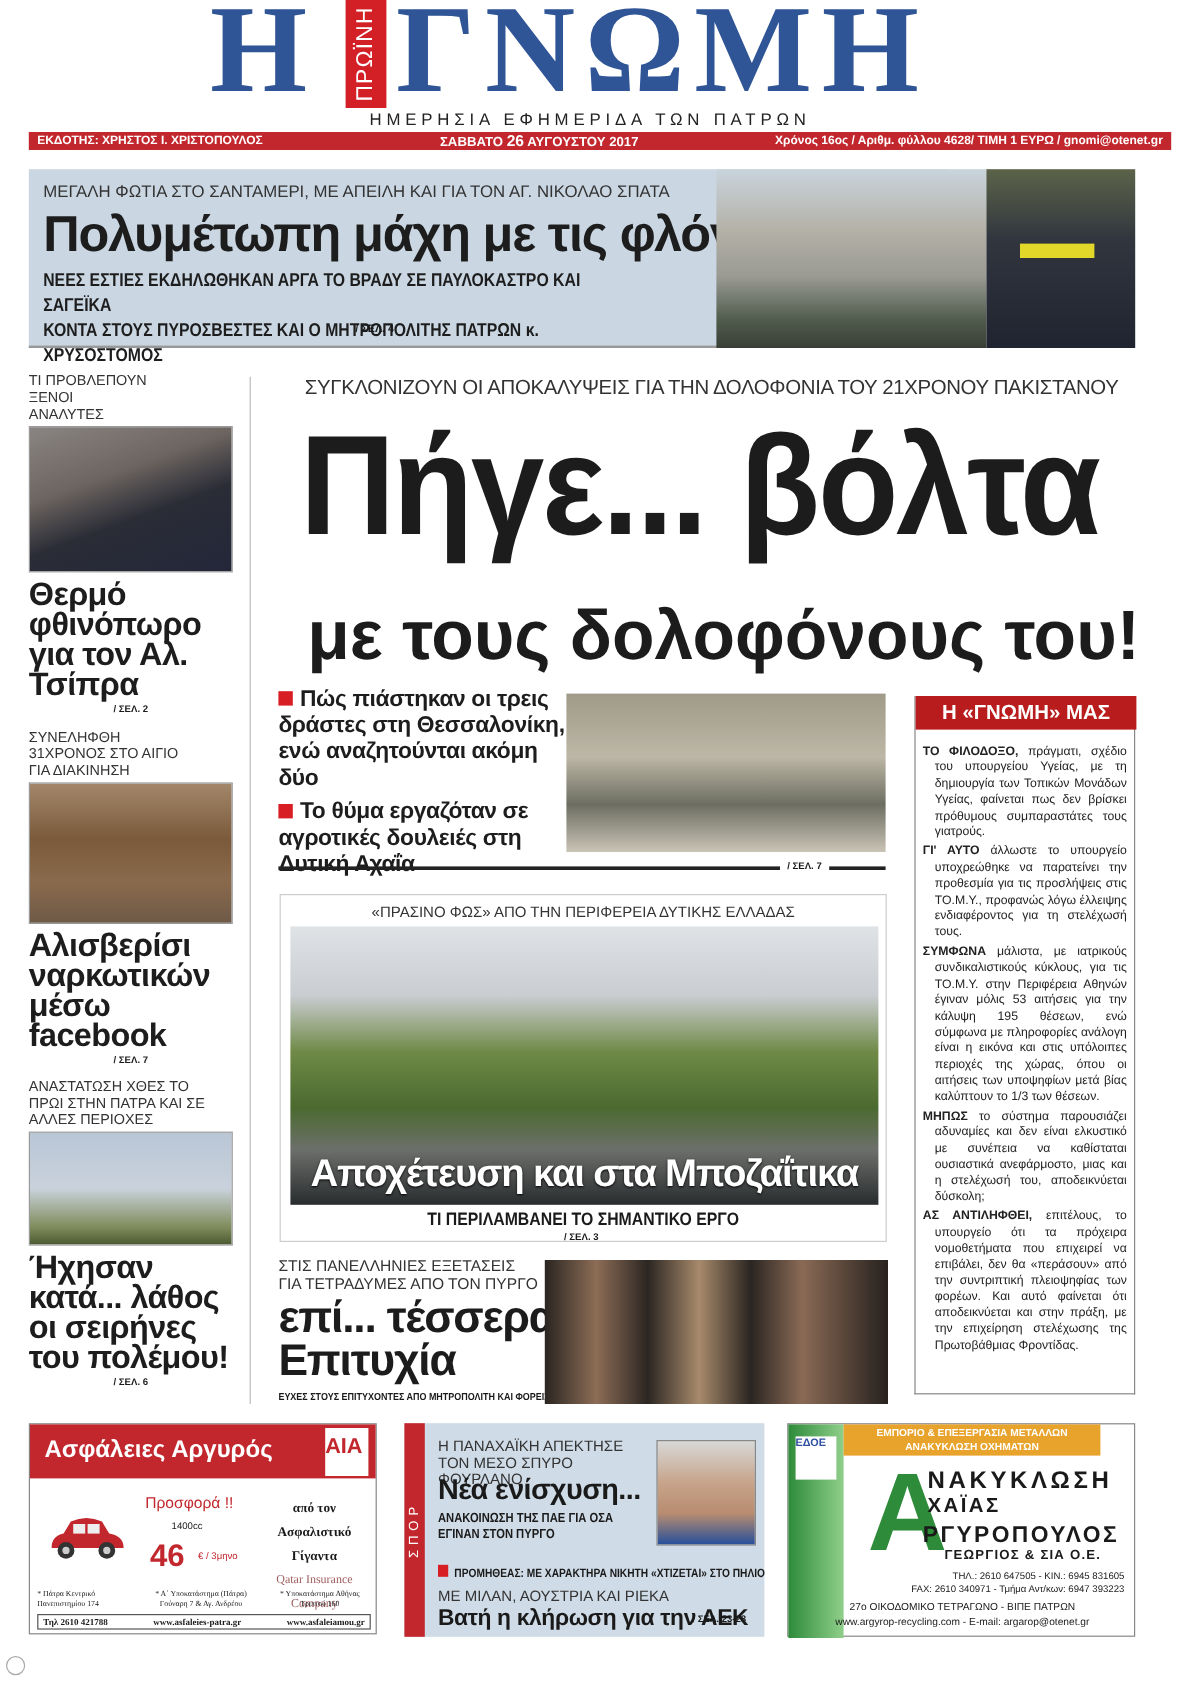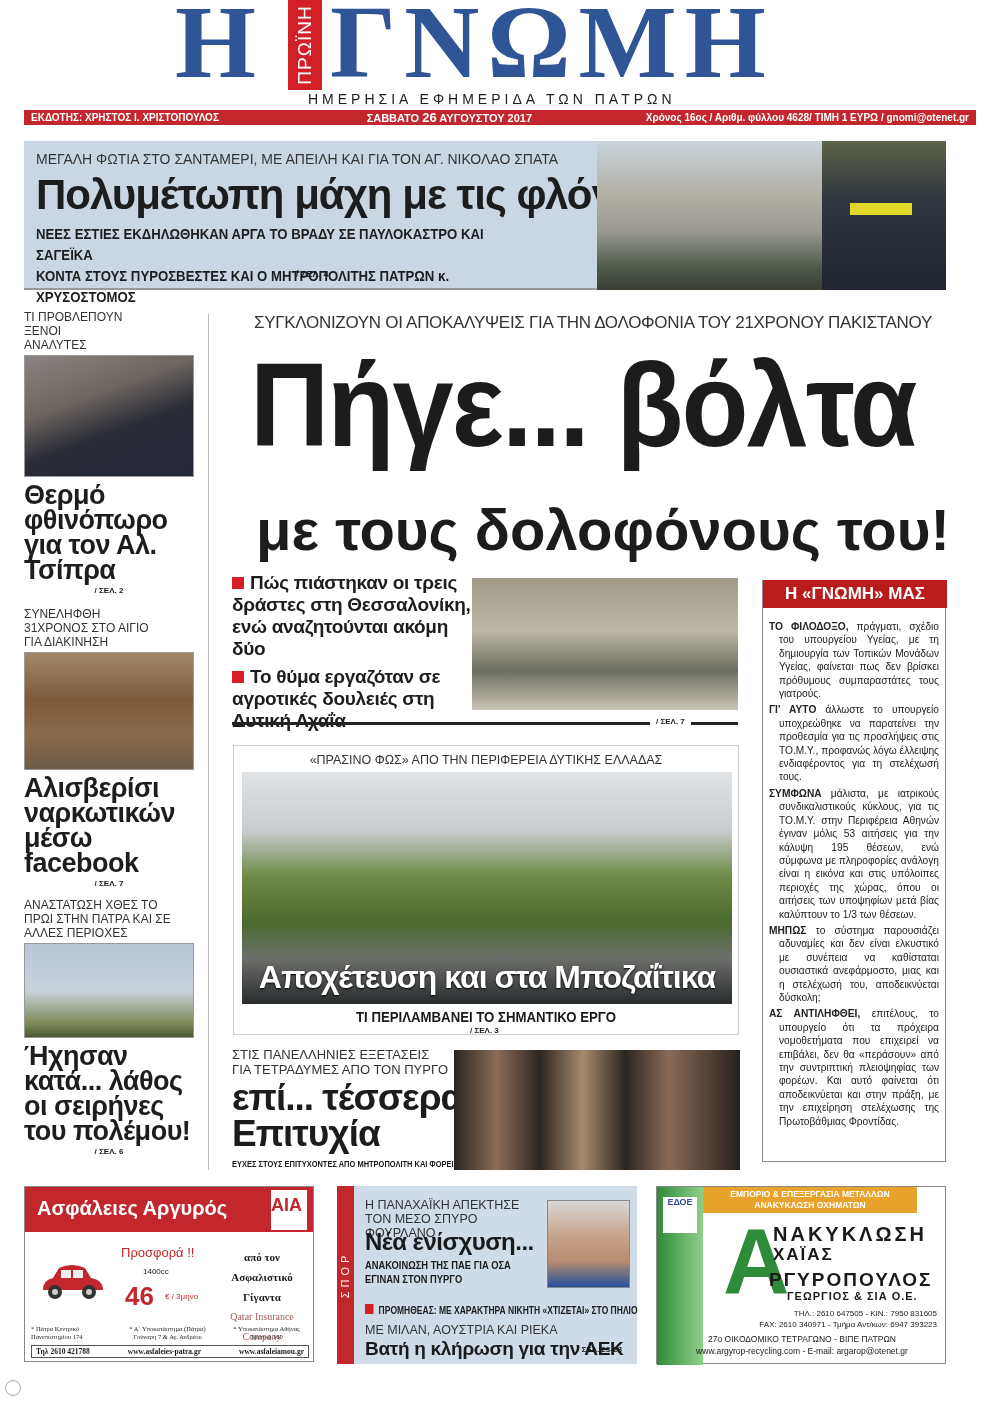--- a/index.html
+++ b/index.html
@@ -94,21 +94,21 @@
   .sp-h { position: absolute; left: 28px; top: 42px; font-size: 24px; font-weight: bold; letter-spacing: -0.5px; }
   .sp-sub { position: absolute; left: 28px; top: 72px; font-size: 11px; font-weight: bold; line-height: 14px; transform: scaleX(0.85); transform-origin: left; width: 200px; }
   .sp-photo { position: absolute; left: 210px; top: 14px; width: 83px; height: 88px; background: linear-gradient(180deg,#d8d8d8 0%,#c7a48a 40%,#b88c70 70%,#27509b 100%); border: 1px solid #888; }
   .sp-b { position: absolute; left: 28px; top: 118px; font-size: 10px; font-weight: bold; transform: scaleX(0.85); transform-origin: left; white-space: nowrap; }
   .sp-k2 { position: absolute; left: 28px; top: 137px; font-size: 12.5px; color: #333; }
   .sp-h2 { position: absolute; left: 28px; top: 152px; font-size: 19px; font-weight: bold; letter-spacing: -0.3px; }
   .sp-sel { position: absolute; left: 240px; top: 159px; font-size: 8px; font-weight: bold; }
 
   .ad3 { left: 656px; top: 1186px; width: 290px; height: 178px; border: 1px solid #888; background: #fff; }
   .ad3-green { position: absolute; left: 0; top: 0; width: 46px; height: 178px; background: linear-gradient(90deg,#2e8b3a,#8fcf8a); }
-  .ad3-logo { position: absolute; left: 6px; top: 10px; width: 34px; height: 36px; background: #fff; font-size: 9px; color: #2e4fa0; text-align: center; font-weight: bold; }
+  .ad3-logo { position: absolute; left: 6px; top: 10px; width: 34px; height: 36px; background: #fff; font-size: 9px; color: #2e4fa0; font-weight: bold; }
   .ad3-top { position: absolute; left: 46px; top: 0; width: 214px; height: 26px; background: #e8a32c; color: #fff; font-size: 8.5px; font-weight: bold; text-align: center; line-height: 11px; padding-top: 2px; }
   .ad3-bigA { position: absolute; left: 66px; top: 24px; font-size: 92px; color: #2e8b3a; font-weight: bold; line-height: 100px; }
   .ad3-l1 { position: absolute; left: 116px; top: 36px; font-size: 20px; font-weight: bold; letter-spacing: 3px; }
   .ad3-l2 { position: absolute; left: 116px; top: 58px; font-size: 17px; font-weight: bold; letter-spacing: 2px; }
   .ad3-l3 { position: absolute; left: 112px; top: 82px; font-size: 19px; font-weight: bold; letter-spacing: 2px; }
   .ad3-l4 { position: absolute; left: 130px; top: 103px; font-size: 11px; font-weight: bold; letter-spacing: 1px; }
   .ad3-tel { position: absolute; left: 80px; top: 121px; width: 200px; text-align: right; font-size: 8px; line-height: 11px; }
   .ad3-addr { position: absolute; left: 0; top: 146px; width: 290px; text-align: center; font-size: 8.5px; line-height: 12px; }
 
   .cmyk { left: 5px; top: 1380px; width: 16px; height: 16px; border-radius: 50%; border: 1px solid #aaa; }
@@ -267,21 +267,21 @@
   <div class="ad3-top">
     <div>ΕΜΠΟΡΙΟ &amp; ΕΠΕΞΕΡΓΑΣΙΑ ΜΕΤΑΛΛΩΝ</div>
     <div>ΑΝΑΚΥΚΛΩΣΗ ΟΧΗΜΑΤΩΝ</div>
   </div>
   <div class="ad3-bigA">Α</div>
   <div class="ad3-l1">ΝΑΚΥΚΛΩΣΗ</div>
   <div class="ad3-l2">ΧΑΪΑΣ</div>
   <div class="ad3-l3">ΡΓΥΡΟΠΟΥΛΟΣ</div>
   <div class="ad3-l4">ΓΕΩΡΓΙΟΣ &amp; ΣΙΑ Ο.Ε.</div>
   <div class="ad3-tel">
-    <div>ΤΗΛ.: 2610 647505 - ΚΙΝ.: 7950 831605</div>
+    <div>ΤΗΛ.: 2610 647505 - ΚΙΝ.: 6945 831605</div>
     <div>FAX: 2610 340971 - Τμήμα Αντ/κων: 6947 393223</div>
   </div>
   <div class="ad3-addr">
     <div>27ο ΟΙΚΟΔΟΜΙΚΟ ΤΕΤΡΑΓΩΝΟ - ΒΙΠΕ ΠΑΤΡΩΝ</div>
     <div>www.argyrop-recycling.com - E-mail: argarop@otenet.gr</div>
   </div>
 </div>
 
 <div class="abs cmyk"></div>
 

